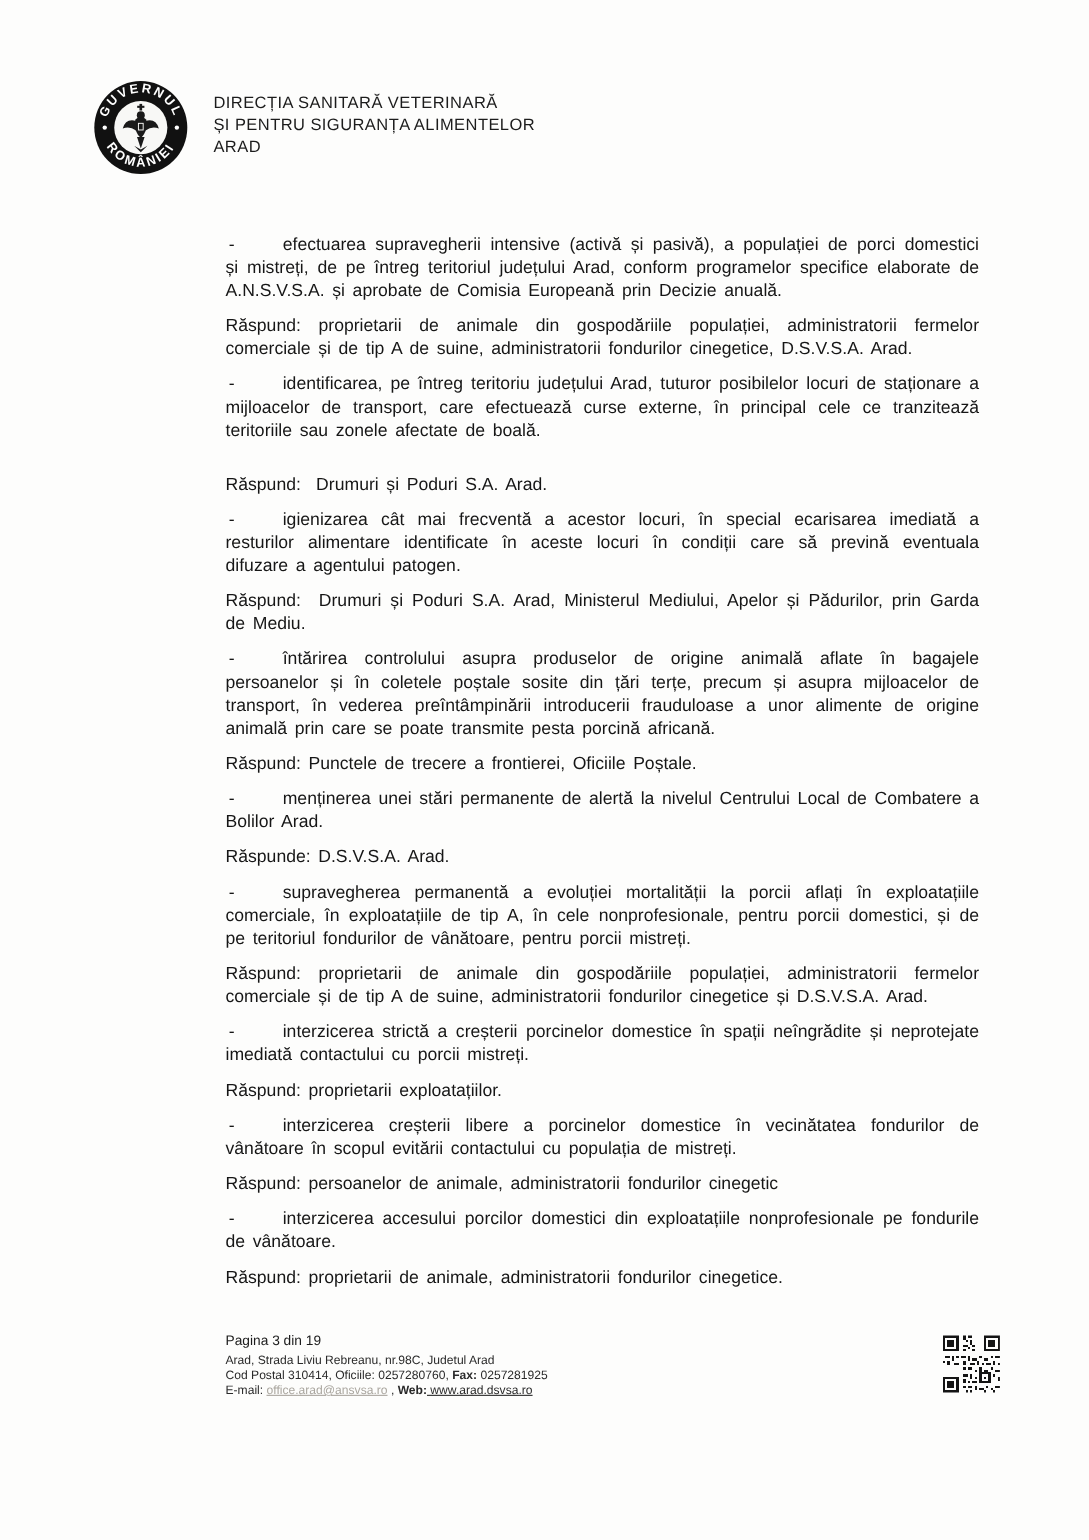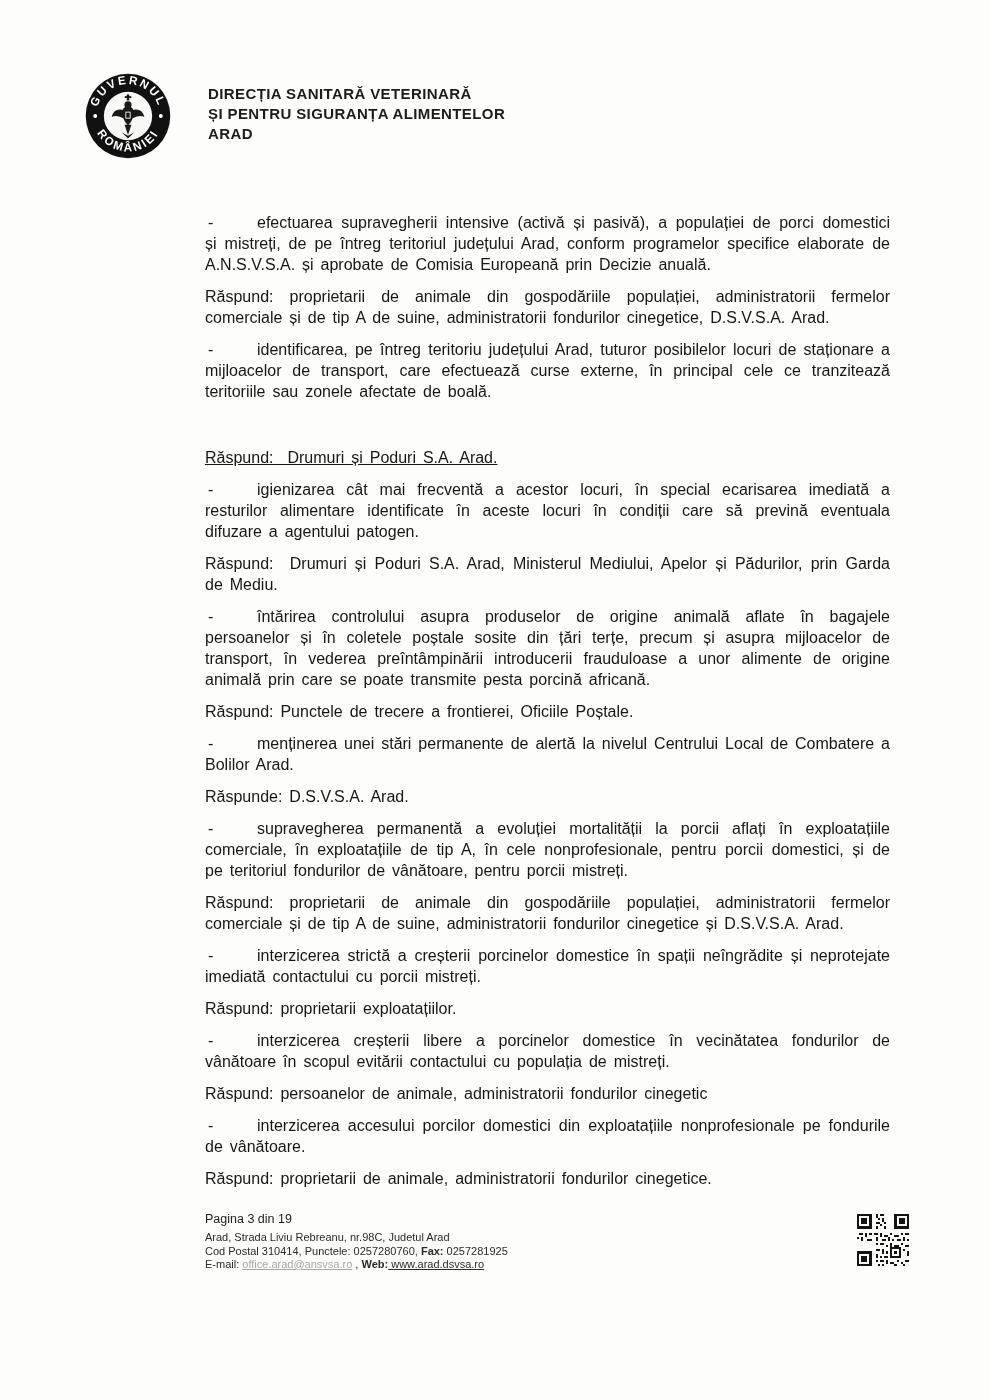--- a/index.html
+++ b/index.html
@@ -3,31 +3,31 @@
 <meta charset="utf-8">
 <style>
   html,body{margin:0;padding:0;background:#ffffff;}
   .page{
     position:relative;width:990px;height:1400px;background:#fdfdfc;
     font-family:"Liberation Sans",sans-serif;color:#161616;overflow:hidden;
   }
   
   .seal{position:absolute;left:84px;top:72px;}
   .header-title{
-    position:absolute;left:208px;top:84px;
-    font-size:15px;font-weight:bold;line-height:20px;letter-spacing:0.4px;color:#1c1c1c;
+    position:absolute;left:194px;top:84px;
+    font-size:15px;font-weight:normal;line-height:20px;letter-spacing:0.4px;color:#1c1c1c;
   }
   
   .content{
     position:absolute;left:205px;top:212px;width:685px;
     font-size:16px;line-height:21px;text-align:justify;word-spacing:2.5px;color:#161616;
   }
   .para{margin:11px 0 0 0;}
   .para:first-child{margin-top:0;}
-  .para.gap-large{margin-top:45px;text-decoration:underline;}
+  .para.gap-large{margin-top:28px;}
   .para.bullet{position:relative;text-indent:52px;}
   .para.bullet .dash{position:absolute;left:3px;top:0;text-indent:0;}
   
   .footer-pagina{
     position:absolute;left:205px;top:1212px;width:685px;text-align:left;
     font-size:12.5px;color:#1c1c1c;
   }
   .footer-address{
     position:absolute;left:205px;top:1231px;font-size:11px;line-height:13.5px;color:#2a2a2a;
   }
@@ -97,21 +97,21 @@
       <p class="para bullet"><span class="dash">-</span><span>interzicerea creșterii libere a porcinelor domestice în vecinătatea fondurilor de vânătoare în scopul evitării contactului cu populația de mistreți.</span></p>
       <p class="para response"><span>Răspund: persoanelor de animale, administratorii fondurilor cinegetic</span></p>
       <p class="para bullet"><span class="dash">-</span><span>interzicerea accesului porcilor domestici din exploatațiile nonprofesionale pe fondurile de vânătoare.</span></p>
       <p class="para response"><span>Răspund: proprietarii de animale, administratorii fondurilor cinegetice.</span></p>
     </div>
 
   <div class="footer-pagina">Pagina 3 din 19</div>
 
   <div class="footer-address">
     <div>Arad, Strada Liviu Rebreanu, nr.98C, Judetul Arad</div>
-    <div><span>Cod Postal 310414, Punctele: 0257280760, </span><b>Fax:</b><span> 0257281925</span></div>
+    <div><span>Cod Postal 310414, Oficiile: 0257280760, </span><b>Fax:</b><span> 0257281925</span></div>
     <div><span>E-mail: </span><a class="email-link">office.arad@ansvsa.ro</a><span> , </span><b>Web:</b><a class="web-link"> www.arad.dsvsa.ro</a></div>
   </div>
 
   <div class="qr">
     <svg width="52" height="52" viewBox="0 0 25 25" fill="#141414" shape-rendering="crispEdges">
       <path fill-rule="evenodd" d="M0,0h7v7h-7z M1,1v5h5v-5z"></path>
         <rect x="2" y="2" width="3" height="3"></rect>
       <path fill-rule="evenodd" d="M18,0h7v7h-7z M19,1v5h5v-5z"></path>
         <rect x="20" y="2" width="3" height="3"></rect>
       <path fill-rule="evenodd" d="M0,18h7v7h-7z M1,19v5h5v-5z"></path>

